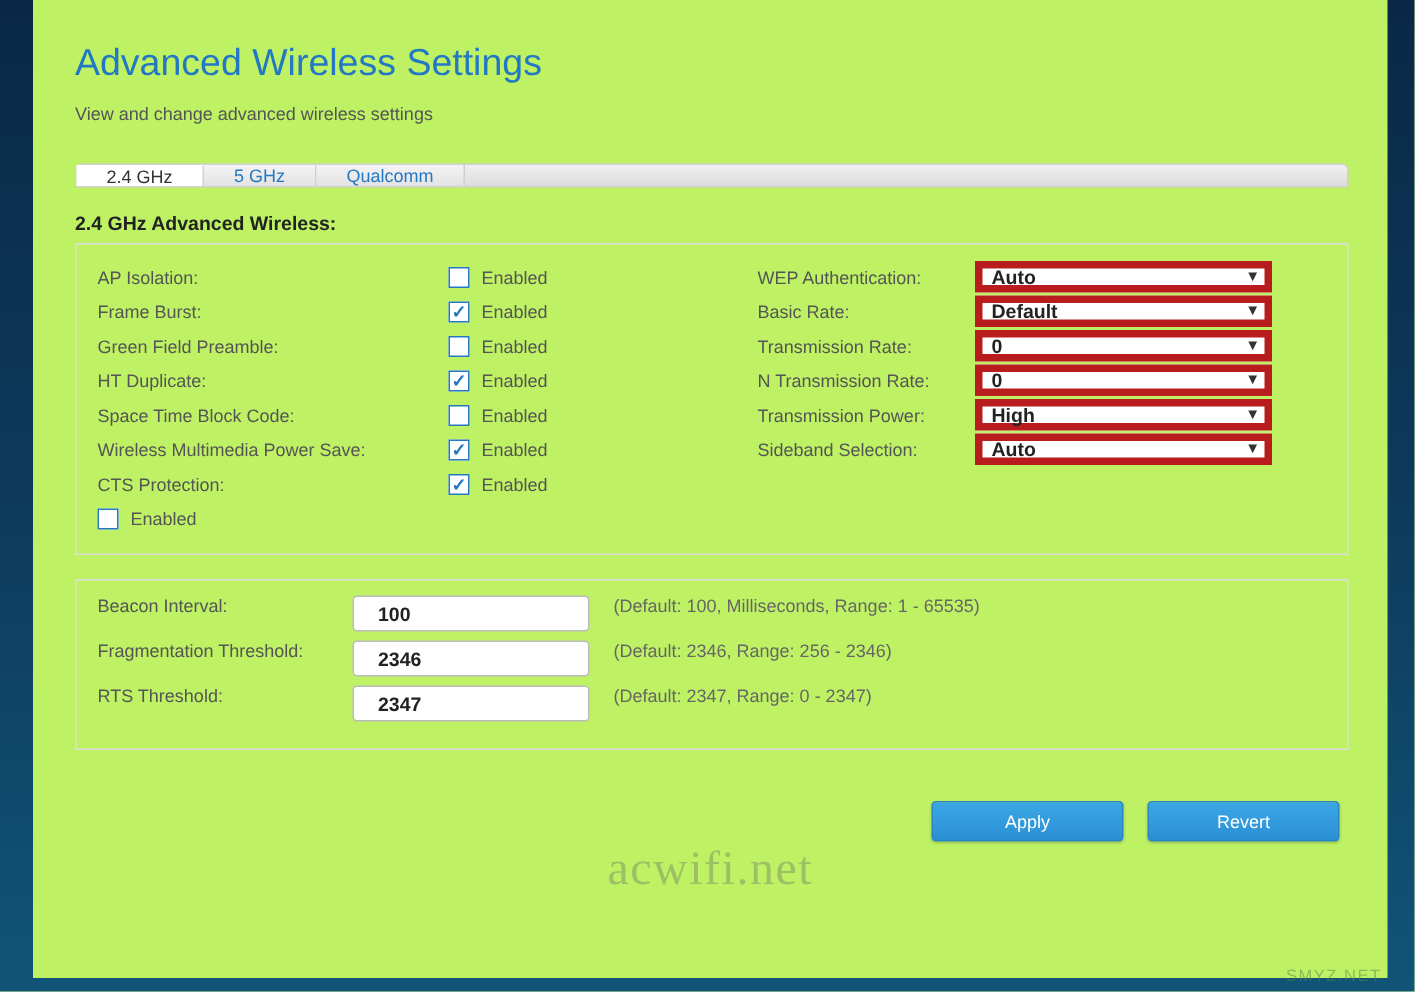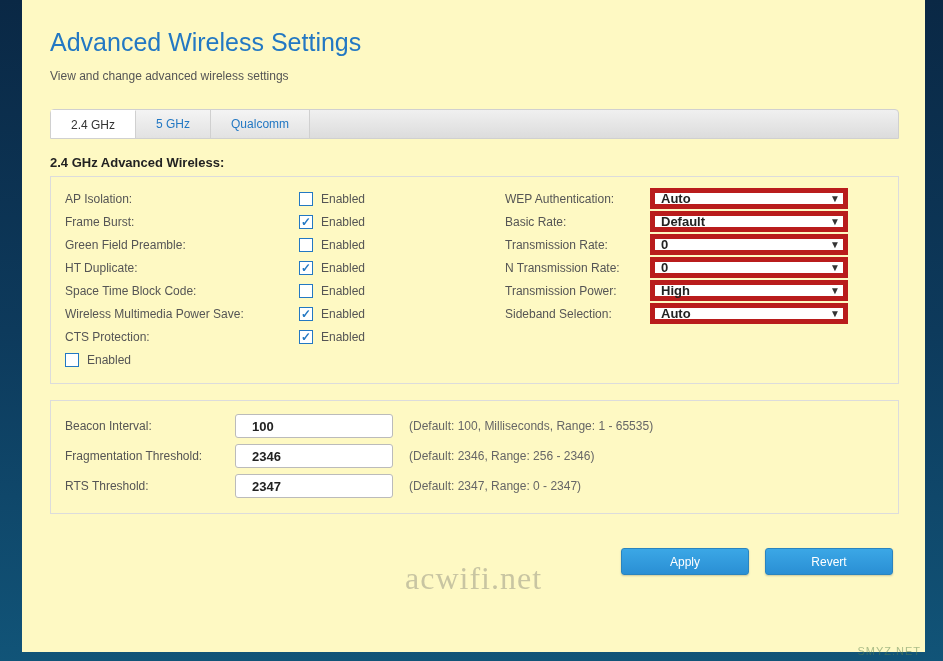--- a/index.html
+++ b/index.html
@@ -5,21 +5,21 @@
     * { box-sizing: border-box; margin: 0; padding: 0; }
     body {
       font-family: Arial, Helvetica, sans-serif;
       background: linear-gradient(180deg, #0a2845 0%, #0d3a5c 50%, #115478 100%);
       width: 943px;
       height: 661px;
       overflow: hidden;
       position: relative;
     }
     .main-panel {
-      background: #fef9c3;
+      background: #bef264;
       margin: 0 18px 0 22px;
       height: 652px;
       padding: 28px 26px 14px 28px;
       position: relative;
     }
     h1.page-title {
       color: #2378c3;
       font-size: 25px;
       font-weight: normal;
       margin-bottom: 12px;
@@ -27,21 +27,21 @@
     .page-subtitle {
       color: #555;
       font-size: 12px;
       margin-bottom: 26px;
     }
     .tab-bar {
       display: flex;
       background: linear-gradient(180deg,#f0f0f0,#dcdcdc);
       border: 1px solid #d0d0d0;
       border-radius: 4px 4px 0 0;
-      height: 30px;
+      height: 16px;
       align-items: stretch;
       margin-bottom: 16px;
     }
     .tab {
       padding: 0 20px;
       font-size: 12px;
       color: #2378c3;
       display: flex;
       align-items: center;
       border-right: 1px solid #d0d0d0;
@@ -125,21 +125,21 @@
       font-size: 10px;
       color: #333;
     }
     .num-panel {
       border: 1px solid #dcdcdc;
       padding: 10px 14px 12px 14px;
       margin-bottom: 16px;
     }
     .num-row {
       display: flex;
-      align-items: center;
+      align-items: flex-start;
       height: 30px;
       font-size: 12px;
       color: #555;
     }
     .num-row .label { flex: 0 0 170px; }
     .num-row .input {
       width: 158px;
       height: 24px;
       border: 1px solid #bbb;
       border-radius: 3px;

